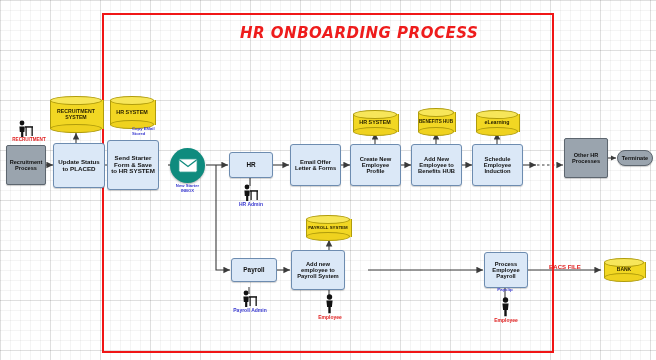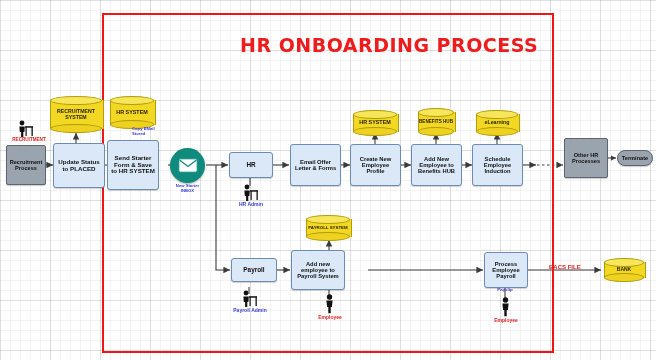--- a/index.html
+++ b/index.html
@@ -143,21 +143,21 @@
 
     <path d="M250,178 L250,186"></path>
     <path d="M249,287 L249,294"></path>
     <path d="M329,283 L329,297"></path>
     <path d="M505,285 L505,300"></path>
   </g>
 </svg>
 
 <div class="redframe" style="left:102px;top:13px;width:448px;height:336px;"></div>
 
-<div class="title" style="left:240px;top:34px;font-size:19px;">HR ONBOARDING PROCESS</div>
+<div class="title" style="left:240px;top:24px;font-size:15px;font-style:italic;">HR ONBOARDING PROCESS</div>
 
 <div class="db" style="left:50px;top:96px;width:52px;height:37px;">
   <div class="body"></div>
   <div class="bot"></div>
   <div class="top"></div>
   <div class="lbl" style="font-size:5.2px;">RECRUITMENT SYSTEM</div>
 </div>
 
 <div class="db" style="left:110px;top:96px;width:44px;height:33px;">
   <div class="body"></div>

